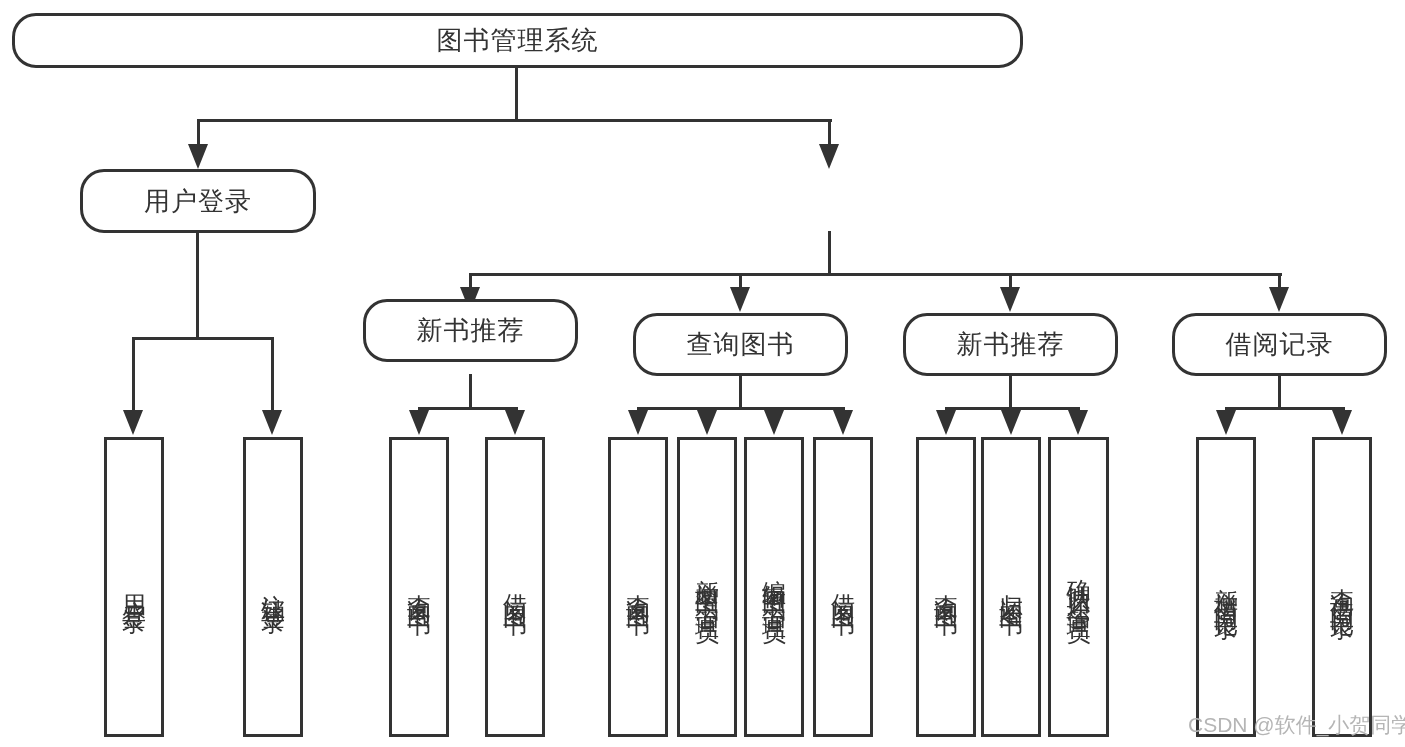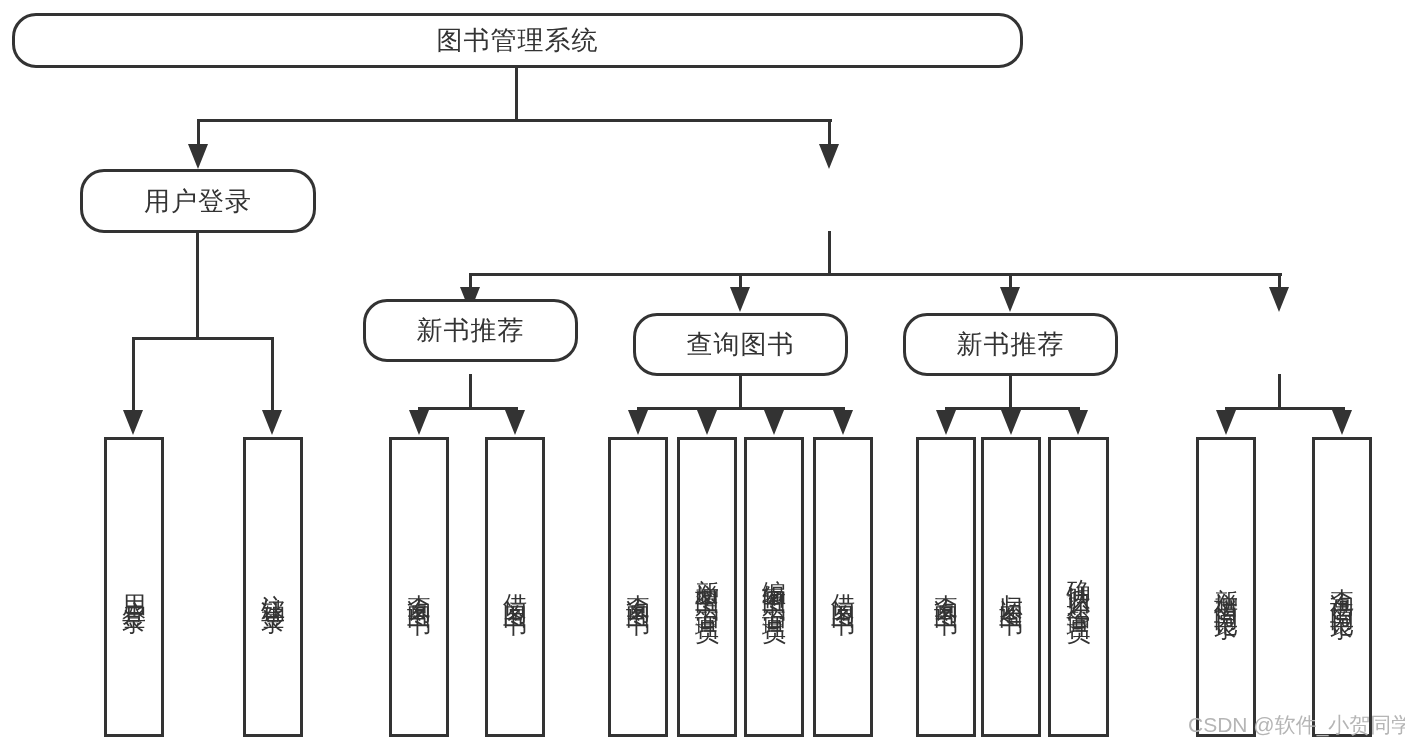--- a/index.html
+++ b/index.html
@@ -72,20 +72,23 @@
 
   <div class="box hbox" style="left:363px; top:299px; width:215px; height:63px;">
     <span>新书推荐</span>
   </div>
   <div class="box hbox" style="left:633px; top:313px; width:215px; height:63px;">
     <span>查询图书</span>
   </div>
   <div class="box hbox" style="left:903px; top:313px; width:215px; height:63px;">
     <span>新书推荐</span>
   </div>
+  <div class="box hbox" style="left:1172px; top:313px; width:215px; height:63px;">
+    <span>借阅记录</span>
+  </div>
 
   <div class="vl" style="left:469px; top:374px; width:3px; height:35px;"></div>
   <div class="hl" style="left:418px; top:407px; width:100px; height:3px;"></div>
   <div class="arr" style="left:409px; top:410px;"></div>
   <div class="arr" style="left:505px; top:410px;"></div>
 
   <div class="vl" style="left:739px; top:374px; width:3px; height:35px;"></div>
   <div class="hl" style="left:637px; top:407px; width:208px; height:3px;"></div>
   <div class="arr" style="left:628px; top:410px;"></div>
   <div class="arr" style="left:697px; top:410px;"></div>

